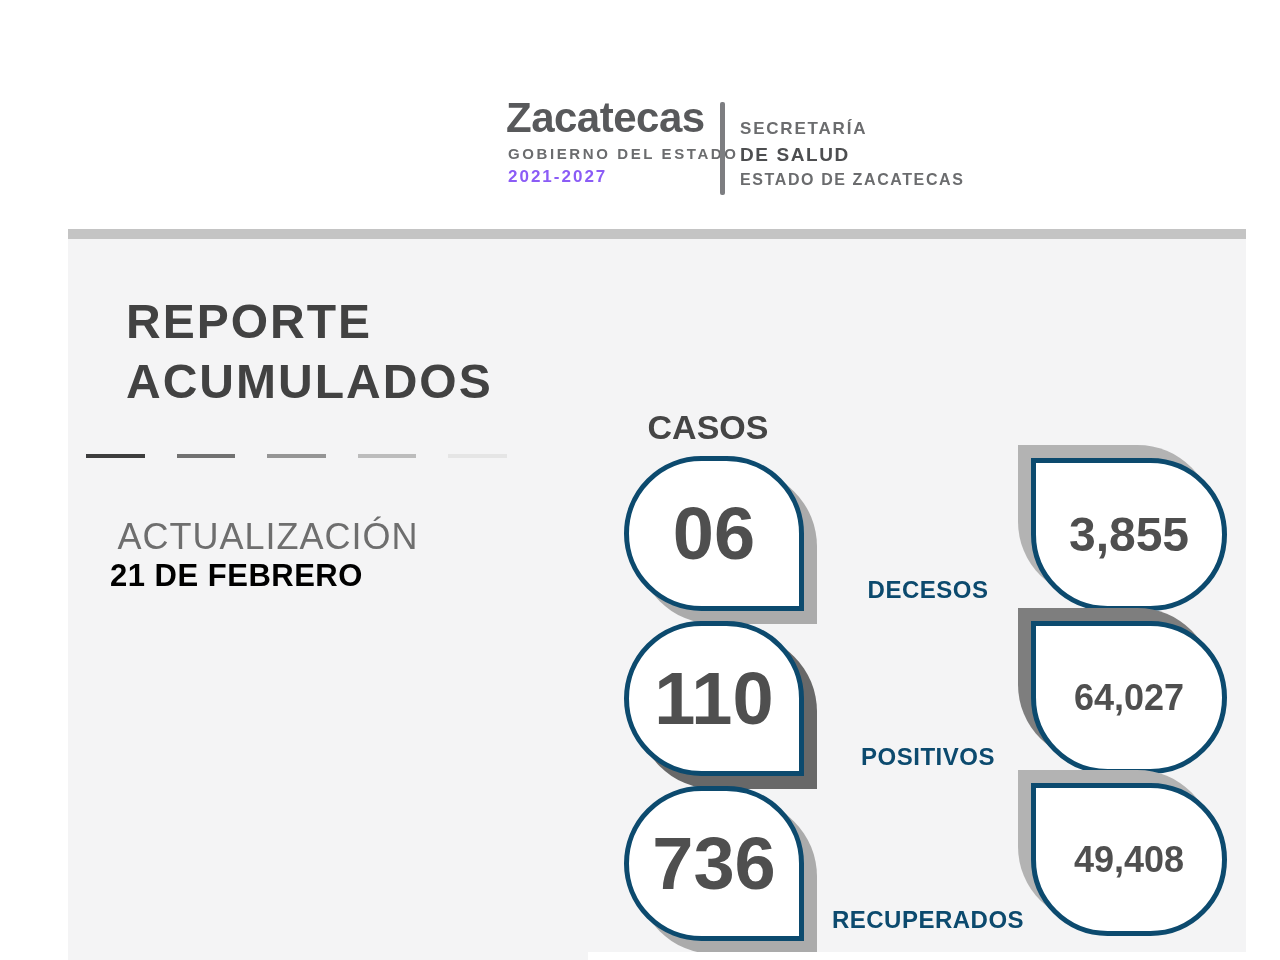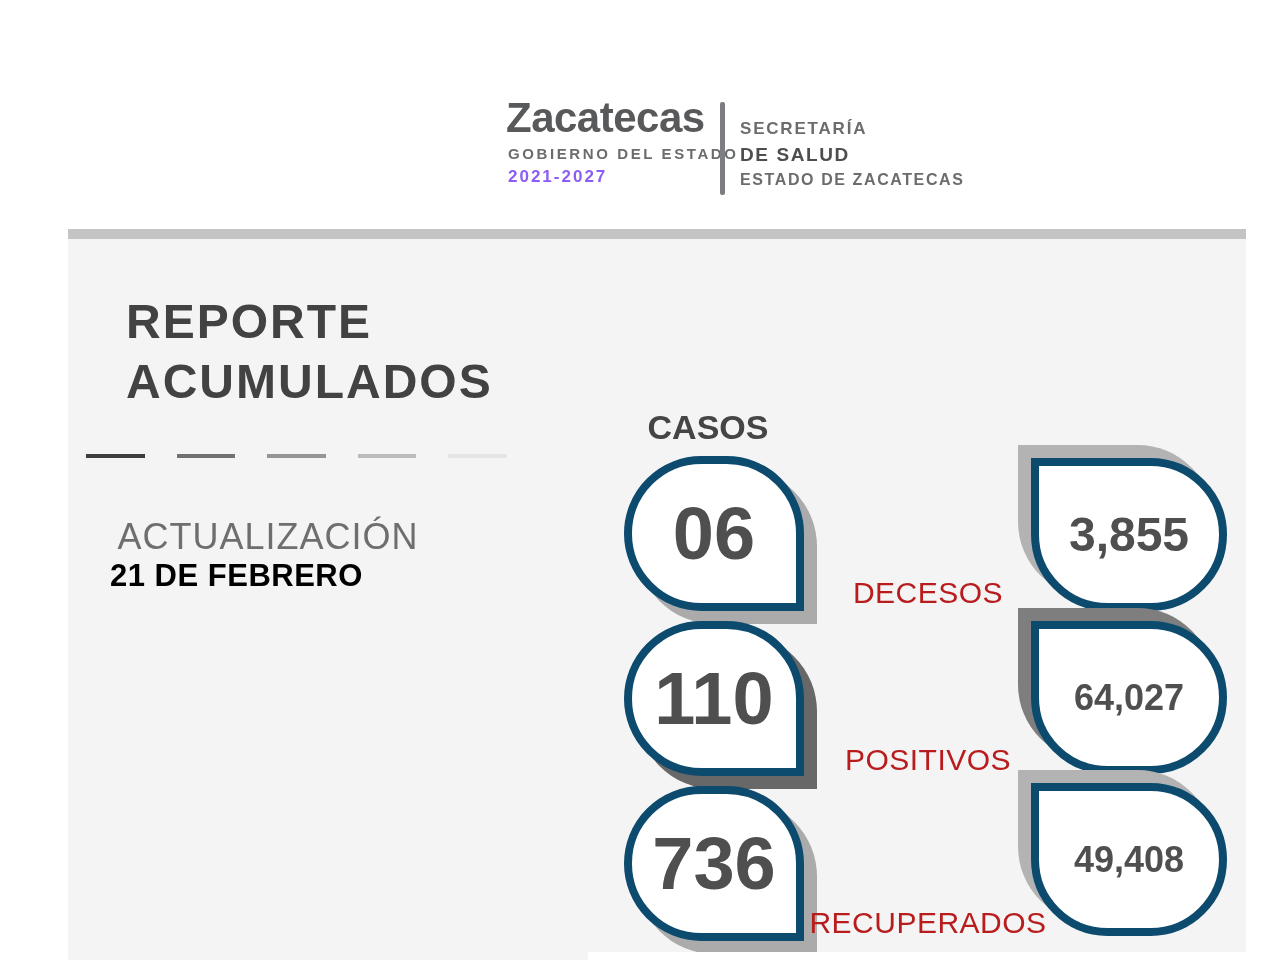--- a/index.html
+++ b/index.html
@@ -30,35 +30,35 @@
 
   
   .update-label { position:absolute; left:40px; top:446px; width:320px; text-align:center; font-size:36px; font-weight:400; color:#6e6e6e; letter-spacing:1px; }
   .update-date  { position:absolute; left:40px; top:488px; width:320px; font-size:31px; font-weight:800; color:#000000; letter-spacing:0.5px; }
 
   
   .head-casos { position:absolute; left:550px; top:338px; width:180px; text-align:center; font-size:34px; font-weight:800; color:#454545; }
   .head-acum  { position:absolute; left:903px; top:342px; width:320px; text-align:center; font-size:38px; font-weight:800; color:#454545; }
 
   
-  .bubble { position:absolute; background:#ffffff; border:8px solid #0c4a6e; display:flex; align-items:center; justify-content:center; }
+  .bubble { position:absolute; background:#ffffff; border:5px solid #0c4a6e; display:flex; align-items:center; justify-content:center; }
   .bubble.daily { width:180px; height:155px; border-radius:84px 84px 0 84px; }
   .bubble.cum   { width:196px; height:153px; border-radius:0 86px 86px 86px; }
   .b-d1 { left:556px; top:388px; box-shadow: 13px  13px 0 #ababab; }
   .b-d2 { left:556px; top:553px; box-shadow: 13px  13px 0 #686868; }
   .b-d3 { left:556px; top:718px; box-shadow: 13px  13px 0 #ababab; }
   .b-c1 { left:963px; top:390px; box-shadow:-13px -13px 0 #b3b3b3; }
   .b-c2 { left:963px; top:553px; box-shadow:-13px -13px 0 #7e7e7e; }
   .b-c3 { left:963px; top:715px; box-shadow:-13px -13px 0 #b3b3b3; }
   .num-lg  { font-size:74px; font-weight:800; color:#4f4f4f; }
   .num-md  { font-size:36px; font-weight:800; color:#4f4f4f; }
   .num-sm  { font-size:48px; font-weight:800; color:#4f4f4f; }
 
   
-  .row-label { position:absolute; width:260px; left:730px; text-align:center; font-size:30px; font-weight:400; color:#b91c1c; letter-spacing:0.5px; }
+  .row-label { position:absolute; width:260px; left:730px; text-align:center; font-size:24px; font-weight:700; color:#0c4a6e; letter-spacing:0.5px; }
   .rl-1 { top:506px; }
   .rl-2 { top:673px; }
   .rl-3 { top:836px; }
 
   
   .white-strip { position:absolute; left:520px; top:884px; width:696px; height:48px; background:#ffffff; }
 </style>
 </head>
 <body>
 

